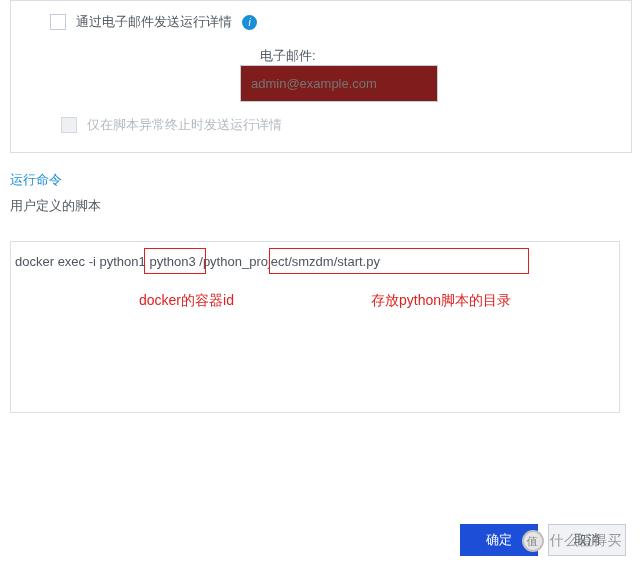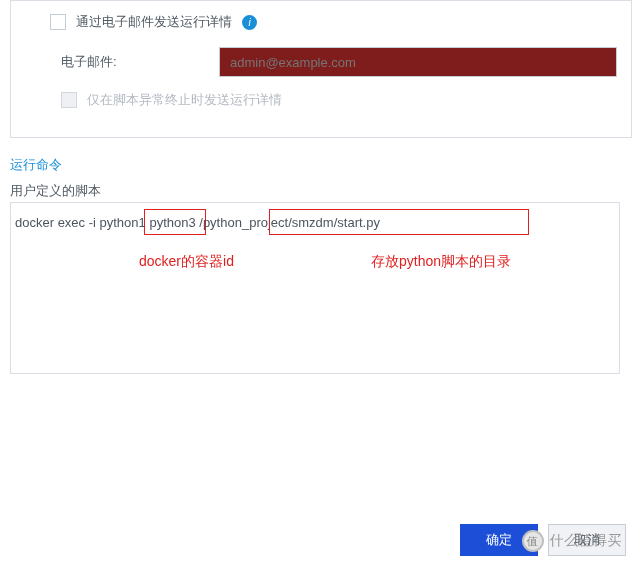--- a/index.html
+++ b/index.html
@@ -17,21 +17,21 @@
       margin: 0 8px 0 10px;
       padding: 12px 14px 8px 14px;
     }
     .section-title {
       color: #1a8fd8;
       font-size: 13px;
       font-weight: 400;
       margin-bottom: 12px;
     }
     .section-title.cmd { margin: 18px 0 8px 10px; }
-    .sub-label { color: #505a64; margin: 0 0 2px 10px; }
+    .sub-label { color: #505a64; margin: 0 0 26px 10px; }
     .checkbox-row {
       display: flex;
       align-items: center;
       gap: 10px;
       margin-bottom: 16px;
       margin-left: 8px;
       padding-left: 17px;
     }
     .checkbox {
       width: 16px; height: 16px;
@@ -48,35 +48,36 @@
       align-items: center; justify-content: center;
       font-size: 10px; font-style: italic;
       flex-shrink: 0;
     }
     .email-row {
       display: flex;
       align-items: center;
       gap: 0;
       margin-left: 36px;
       margin-bottom: 14px;
+      flex-direction: column;
     }
     .email-label { width: 158px; color: #505a64; }
     .email-input {
       flex: 1;
       height: 30px;
       padding: 10px 10px;
       border: 1px solid #c5cdd6;
       background: #7f1d1d;
       color: #a0a6af;
       font-size: 13px;
       min-width: 0;
     }
     .abnormal-row {
       display: flex; align-items: center; gap: 10px;
-      margin-left: 36px; margin-bottom: 20px;
+      margin-left: 36px; margin-bottom: 10px;
     }
     .abnormal-row .checkbox { background: #eef0f3; border-color: #d2d8df; }
     .abnormal-row span { color: #b3bac2; }
     .script-area {
       border: 1px solid #d9dfe5;
       margin: 0 20px 0 10px;
       padding: 12px 4px;
       height: 172px;
       position: relative;
       font-family: -apple-system, sans-serif;

